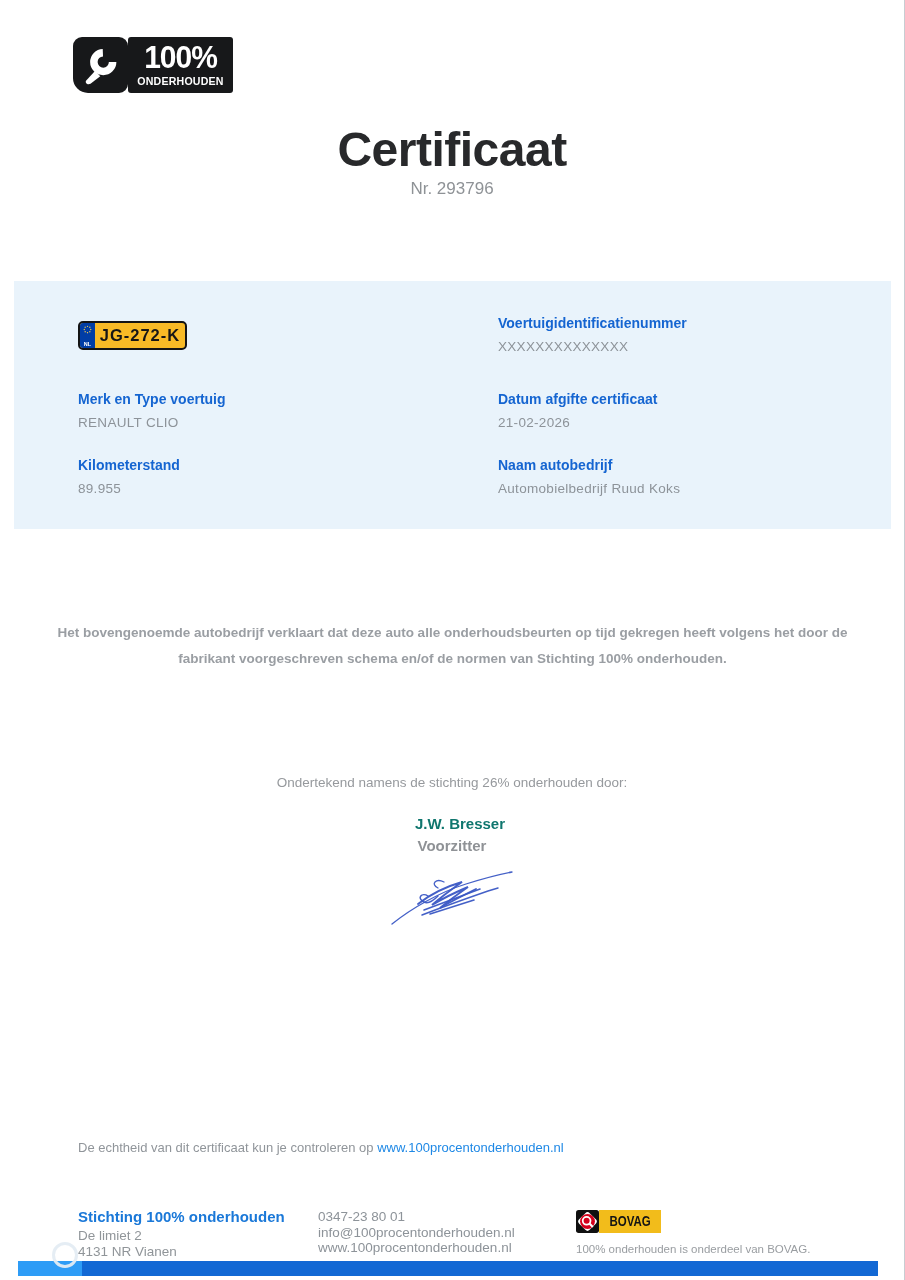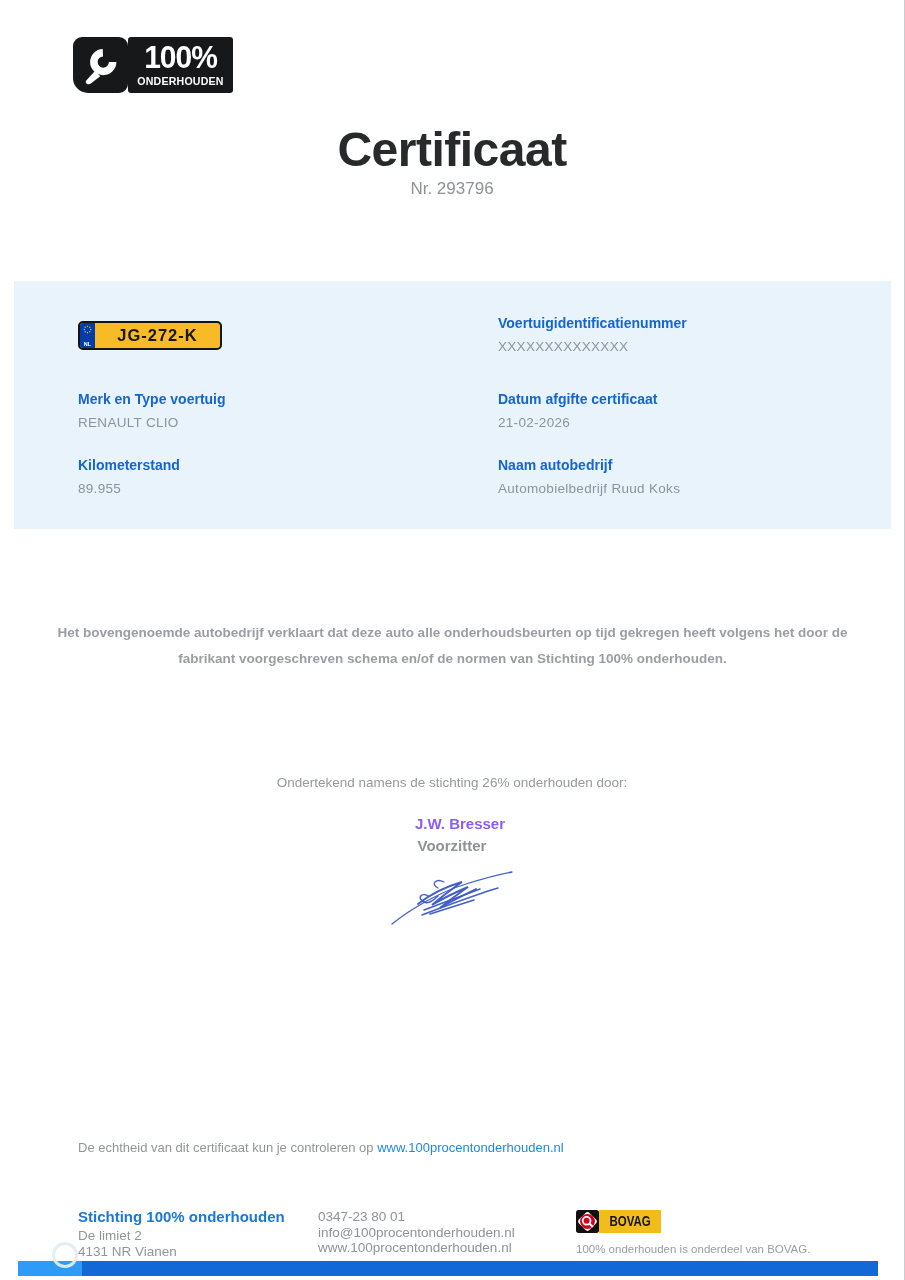--- a/index.html
+++ b/index.html
@@ -14,29 +14,29 @@
   .logo-100{color:#fff;font-size:30px;font-weight:bold;letter-spacing:-1px;line-height:1;transform:scaleY(1.05);}
   .logo-ond{color:#fff;font-size:10.6px;font-weight:bold;letter-spacing:.2px;margin-top:2px;}
   
   .title{position:absolute;left:0;right:0;top:122px;text-align:center;font-size:48px;font-weight:bold;color:var(--title-dark,#28292b);letter-spacing:-.5px;}
   .cert-nr{position:absolute;left:0;right:0;top:179px;text-align:center;font-size:17px;color:#8e9296;}
   
   .infobox{position:absolute;left:14px;top:281px;width:877px;height:248px;background:var(--infobox-bg,#e9f3fb);box-sizing:border-box;}
   .fields{display:grid;grid-template-columns:420px auto;grid-template-rows:76px 66px auto;padding:34px 0 0 64px;}
   .field-label{font-size:14px;font-weight:bold;color:var(--label-blue,#1565d1);}
   .field-value{font-size:13.5px;color:var(--value-gray,#8d9399);margin-top:8px;letter-spacing:.3px;}
-  .plate{margin-top:6px;width:144px;height:29px;background:var(--plate-yellow,#f8ba26);border:2px solid #141414;border-radius:5px;display:flex;align-items:stretch;box-sizing:border-box;overflow:hidden;}
+  .plate{margin-top:6px;width:109px;height:29px;background:var(--plate-yellow,#f8ba26);border:2px solid #141414;border-radius:5px;display:flex;align-items:stretch;box-sizing:border-box;overflow:hidden;}
   .plate-strip{width:15px;background:var(--plate-strip,#003da5);display:flex;flex-direction:column;align-items:center;justify-content:space-between;padding:2px 0 1px 0;box-sizing:border-box;}
   .plate-country{color:#fff;font-size:5.5px;font-weight:bold;line-height:1;}
   .plate-number{flex:1;display:flex;align-items:center;justify-content:center;font-size:16.5px;font-weight:bold;color:#161616;letter-spacing:1px;}
   
   .declaration{position:absolute;left:35px;top:620px;width:835px;text-align:center;font-size:13.5px;font-weight:bold;color:var(--muted-gray,#9a9ea3);line-height:26px;}
   
   .sign-intro{position:absolute;left:0;right:0;top:775px;text-align:center;font-size:13.5px;color:#96999d;}
-  .sign-name{position:absolute;left:16px;right:0;top:815px;text-align:center;font-size:15px;font-weight:bold;color:#8b5cf6;}
+  .sign-name{position:absolute;left:16px;right:0;top:815px;text-align:center;font-size:15px;font-weight:bold;color:#0f766e;}
   .sign-role{position:absolute;left:0;right:0;top:837px;text-align:center;font-size:15px;font-weight:bold;color:#8f9296;}
   .signature{position:absolute;left:388px;top:858px;width:130px;height:72px;}
   .signature path{fill:none;stroke:var(--sign-blue,#3a57c4);stroke-linecap:round;opacity:.95;}
   
   .verify{position:absolute;left:78px;top:1140px;font-size:13px;color:#90959a;}
   .verify a{color:var(--link-blue,#1e88e5);text-decoration:none;}
   
   .f-col1{position:absolute;left:78px;top:1208px;}
   .f-org{font-size:15px;font-weight:bold;color:var(--footer-blue,#1a78d8);}
   .f-addr{font-size:13.5px;color:#909599;line-height:16px;margin-top:3px;}

